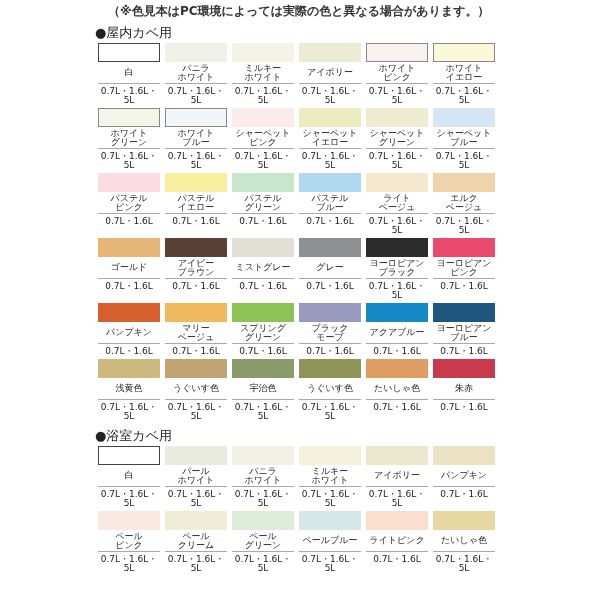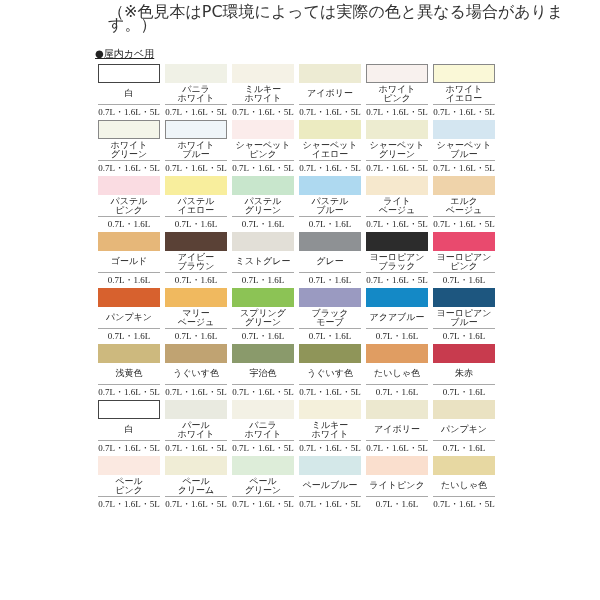--- a/index.html
+++ b/index.html
@@ -1,34 +1,34 @@
 <!DOCTYPE html>
 <html><head>
 <meta charset="utf-8">
 <style>
   html,body{margin:0;padding:0;}
   body{
     width:600px;height:600px;overflow:hidden;background:#ffffff;
     font-family:"DejaVu Sans","Liberation Sans",sans-serif;color:#333;
   }
-  .note{margin:5px 0 16px 108px;font-size:16px;line-height:13px;color:#333;}
-  .section-title{margin:5px 0 4px 95px;font-size:10px;line-height:13px;color:#222;text-decoration:underline;}
+  .note{margin:5px 0 8px 108px;font-size:12px;line-height:13px;color:#333;font-weight:bold;}
+  .section-title{margin:5px 0 4px 95px;font-size:13px;line-height:13px;color:#222;}
   .section-title.s2{margin-top:10px;}
   .section-title.s3{margin-top:8px;}
   .grid{margin-left:98px;}
   .row{display:flex;gap:5px;margin-bottom:3px;}
   [data-section-rows="2"] .row:nth-child(3){margin-top:8px;}
   .cell{width:62px;}
   .sw{height:19px;box-sizing:border-box;}
   .lbl{
     margin-top:2px;height:18px;display:flex;align-items:center;justify-content:center;
     font-size:9px;line-height:9.5px;text-align:center;white-space:pre-line;
     border-bottom:1px solid #a9a9a9;padding-bottom:1px;color:#222;
   }
-  .sz{margin-top:3px;font-size:9px;line-height:9px;text-align:center;color:#222;font-family:Liberation Serif, serif;}
+  .sz{margin-top:3px;font-size:9px;line-height:9px;text-align:center;color:#222;}
 </style>
 </head>
 <body>
 
 <div class="note">（※色見本はPC環境によっては実際の色と異なる場合があります。）</div>
 
 <div>
   <div class="section-title">●屋内カベ用</div>
   <div class="grid" data-section-rows="0">
       <div class="row">
@@ -248,20 +248,21 @@
         <div class="cell">
     <div class="sw" style="background: rgb(200, 59, 78);"></div>
     <div class="lbl">朱赤</div>
     <div class="sz">0.7L・1.6L</div>
   </div>
       </div>
     </div>
 </div>
 
 <div>
+  <div class="section-title s3">●浴室カベ用</div>
   <div class="grid" data-section-rows="2">
       <div class="row">
         <div class="cell">
     <div class="sw" style="background: rgb(255, 255, 255); border: 1px solid rgb(68, 68, 68);"></div>
     <div class="lbl">白</div>
     <div class="sz">0.7L・1.6L・5L</div>
   </div>
         <div class="cell">
     <div class="sw" style="background: rgb(233, 234, 224);"></div>
     <div class="lbl">パール

